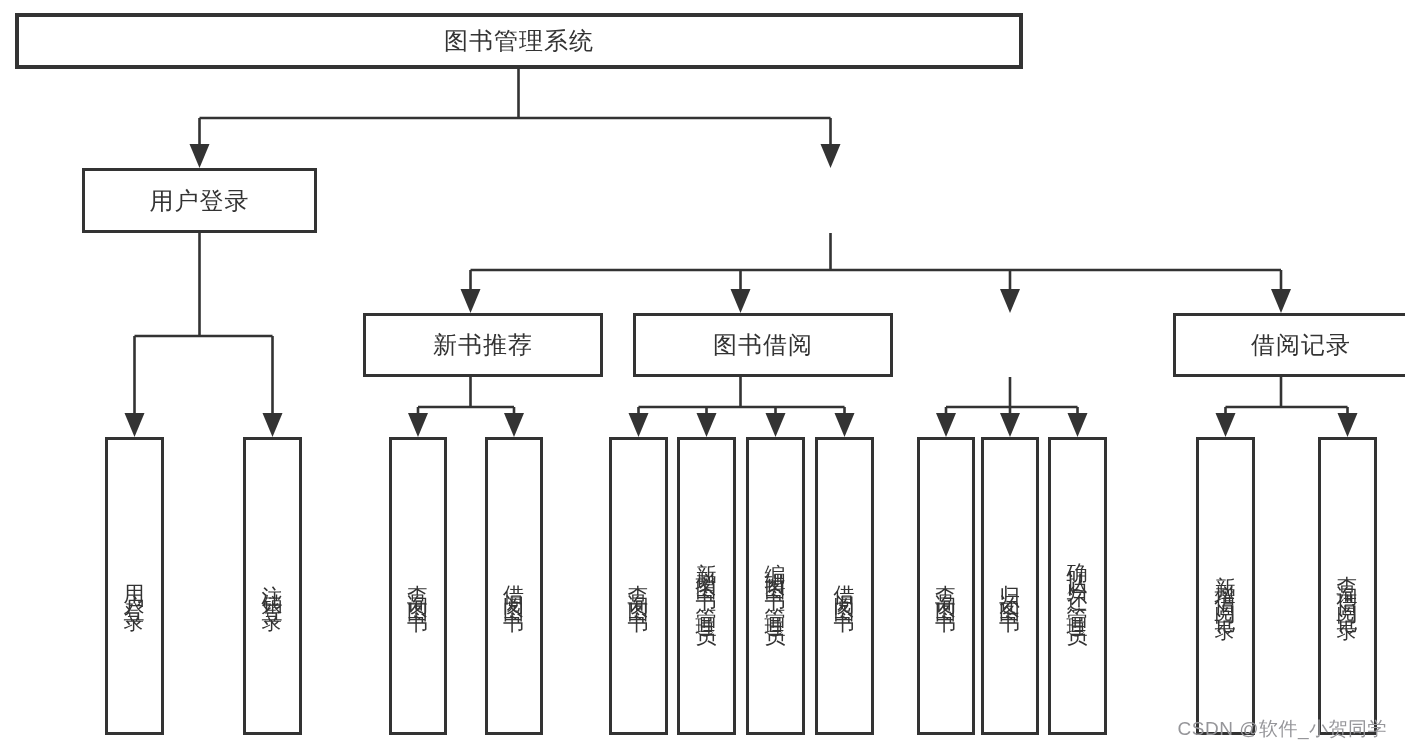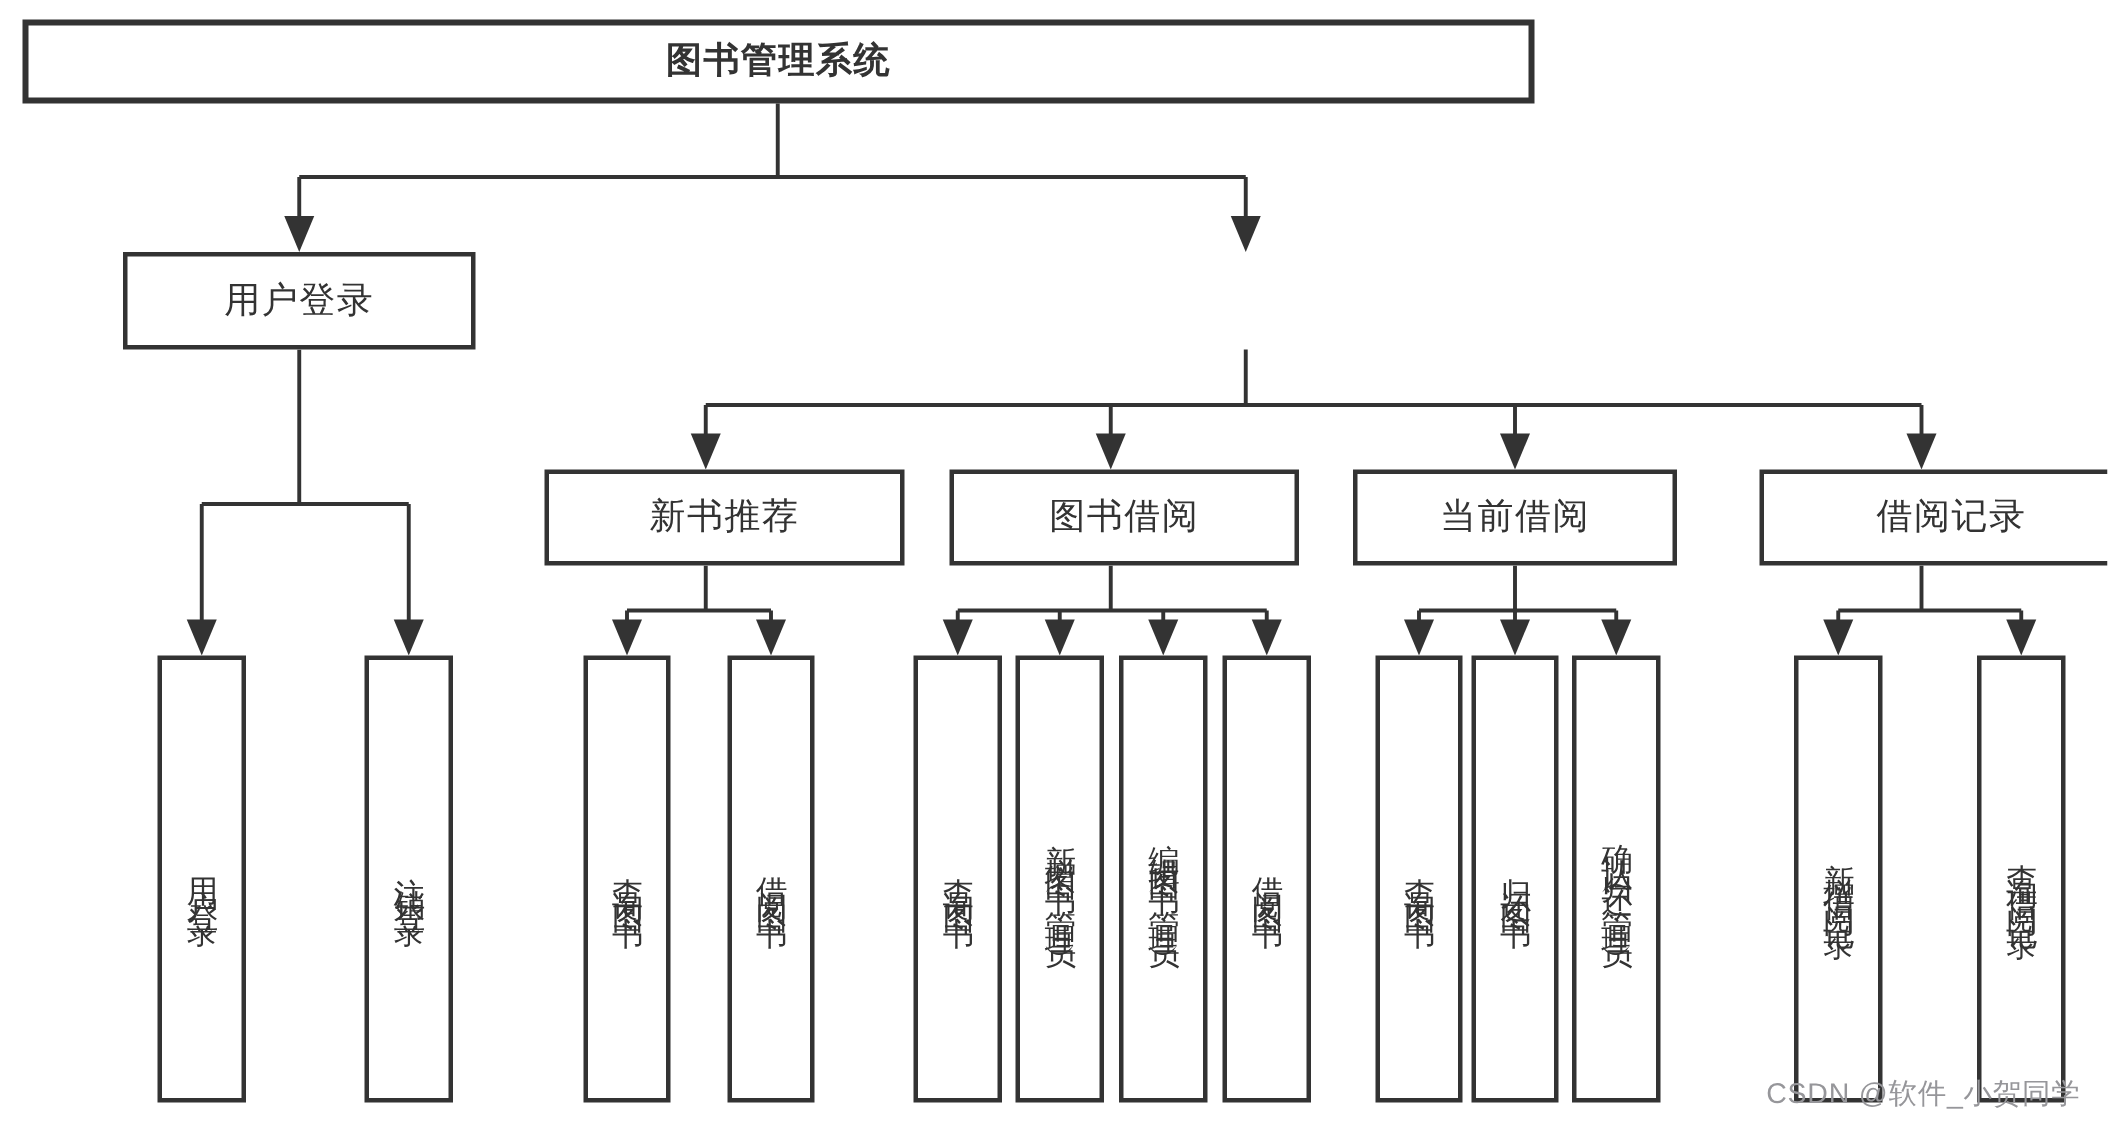--- a/index.html
+++ b/index.html
@@ -31,21 +31,21 @@
   .box {
     position: absolute;
     background: var(--box-bg);
     border: 3px solid var(--line);
     display: flex;
     align-items: center;
     justify-content: center;
     color: var(--text);
     z-index: 1;
   }
-  .box.root { border-width: 4px; font-weight: bold; }
+  .box.root { border-width: 4px; }
 
   .h-label {
     font-size: 24px;
     letter-spacing: 1px;
     white-space: nowrap;
     line-height: 1;
   }
 
   .v-label {
     writing-mode: vertical-rl;
@@ -126,25 +126,22 @@
     <span class="h-label">图书管理系统</span>
   </div>
 
   <div class="box" style="left:82px; top:168px; width:235px; height:65px;">
     <span class="h-label">用户登录</span>
   </div>
 
   <div class="box" style="left:363px; top:313px; width:240px; height:64px;">
     <span class="h-label">新书推荐</span>
   </div>
-  <div class="box" style="left:633px; top:313px; width:233px; height:64px;">
+  <div class="box" style="left:633px; top:313px; width:260px; height:64px;">
     <span class="h-label">图书借阅</span>
-  </div>
-  <div class="box" style="left:902px; top:313px; width:216px; height:64px;">
-    <span class="h-label">当前借阅</span>
   </div>
   <div class="box" style="left:1173px; top:313px; width:256px; height:64px;">
     <span class="h-label">借阅记录</span>
   </div>
 
   <div class="box" style="left:105px; top:437px; width:59px; height:298px;">
     <span class="v-label">用户登录</span>
   </div>
   <div class="box" style="left:243px; top:437px; width:59px; height:298px;">
     <span class="v-label">注销登录</span>

